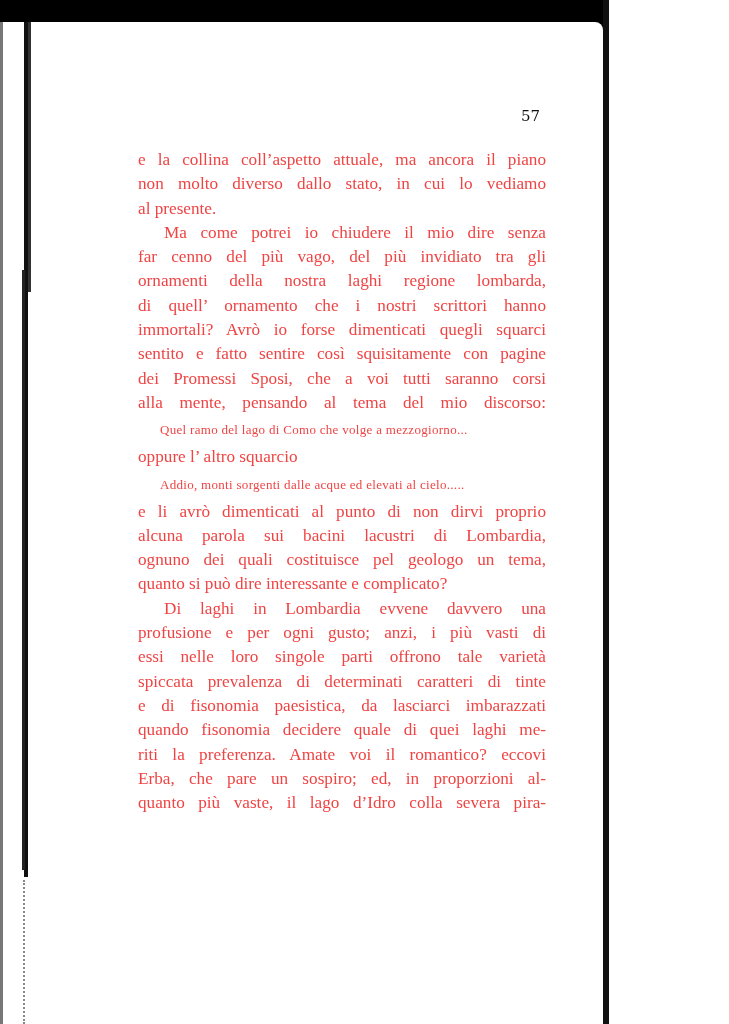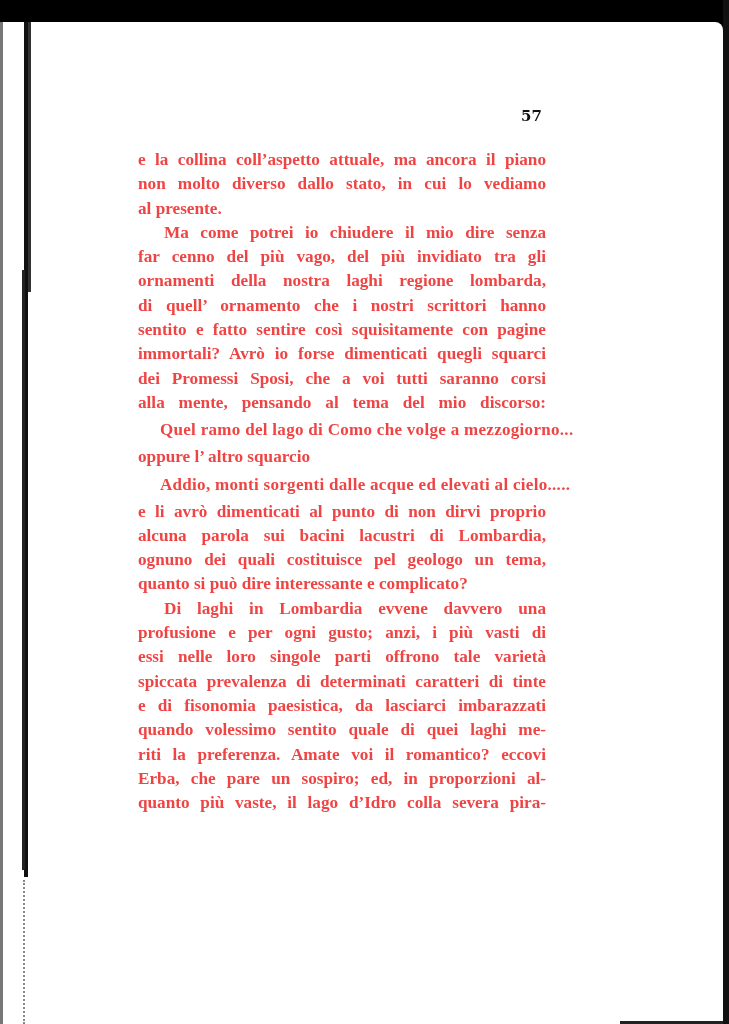--- a/index.html
+++ b/index.html
@@ -5,25 +5,24 @@
     html, body {
       margin: 0;
       padding: 0;
       width: 729px;
       height: 1024px;
       overflow: hidden;
       background: #ffffff;
     }
     .scan {
       position: relative;
-      width: 729px;
+      width: 609px;
       height: 1024px;
       background: #ffffff;
       overflow: hidden;
-      font-weight: bold;
     }
     .top-bar {
       position: absolute;
       left: 0; top: 0;
       width: 729px;
       height: 22px;
       background: #000000;
     }
     .right-edge {
       position: absolute;
@@ -115,21 +114,21 @@
     .line.last {
       text-align-last: left;
     }
     .line.indent {
       padding-left: 26px;
     }
     .quote {
       height: 30px;
       line-height: 30px;
       white-space: nowrap;
-      font-size: 17px;
+      font-size: 13px;
       padding-left: 22px;
       letter-spacing: 0.3px;
     }
   </style>
 </head>
 <body>
 
 <div class="scan">
   <div class="top-bar"></div>
   <div class="right-edge"></div>
@@ -147,39 +146,39 @@
     <div>
       <div class="line">e la collina coll’aspetto attuale, ma ancora il piano</div>
       <div class="line">non molto diverso dallo stato, in cui lo vediamo</div>
       <div class="line last">al presente.</div>
     </div>
     <div>
       <div class="line indent">Ma come potrei io chiudere il mio dire senza</div>
       <div class="line">far cenno del più vago, del più invidiato tra gli</div>
       <div class="line">ornamenti della nostra laghi regione lombarda,</div>
       <div class="line">di quell’ ornamento che i nostri scrittori hanno</div>
+      <div class="line">immortali? Avrò io forse dimenticati quegli squarci</div>
       <div class="line">sentito e fatto sentire così squisitamente con pagine</div>
-      <div class="line">immortali? Avrò io forse dimenticati quegli squarci</div>
       <div class="line">dei Promessi Sposi, che a voi tutti saranno corsi</div>
       <div class="line">alla mente, pensando al tema del mio discorso:</div>
     </div>
     <div class="quote">Quel ramo del lago di Como che volge a mezzogiorno...</div>
     <div class="line last">oppure l’ altro squarcio</div>
     <div class="quote">Addio, monti sorgenti dalle acque ed elevati al cielo.....</div>
     <div>
       <div class="line">e li avrò dimenticati al punto di non dirvi proprio</div>
       <div class="line">alcuna parola sui bacini lacustri di Lombardia,</div>
       <div class="line">ognuno dei quali costituisce pel geologo un tema,</div>
       <div class="line last">quanto si può dire interessante e complicato?</div>
     </div>
     <div>
       <div class="line indent">Di laghi in Lombardia evvene davvero una</div>
       <div class="line">profusione e per ogni gusto; anzi, i più vasti di</div>
       <div class="line">essi nelle loro singole parti offrono tale varietà</div>
       <div class="line">spiccata prevalenza di determinati caratteri di tinte</div>
       <div class="line">e di fisonomia paesistica, da lasciarci imbarazzati</div>
-      <div class="line">quando volessimo sentito quale di quei laghi me-</div>
+      <div class="line">quando fisonomia decidere quale di quei laghi me-</div>
       <div class="line">riti la preferenza. Amate voi il romantico? eccovi</div>
       <div class="line">Erba, che pare un sospiro; ed, in proporzioni al-</div>
       <div class="line">quanto più vaste, il lago d’Idro colla severa pira-</div>
     </div>
   </div>
 </div>
 
 </body></html>

